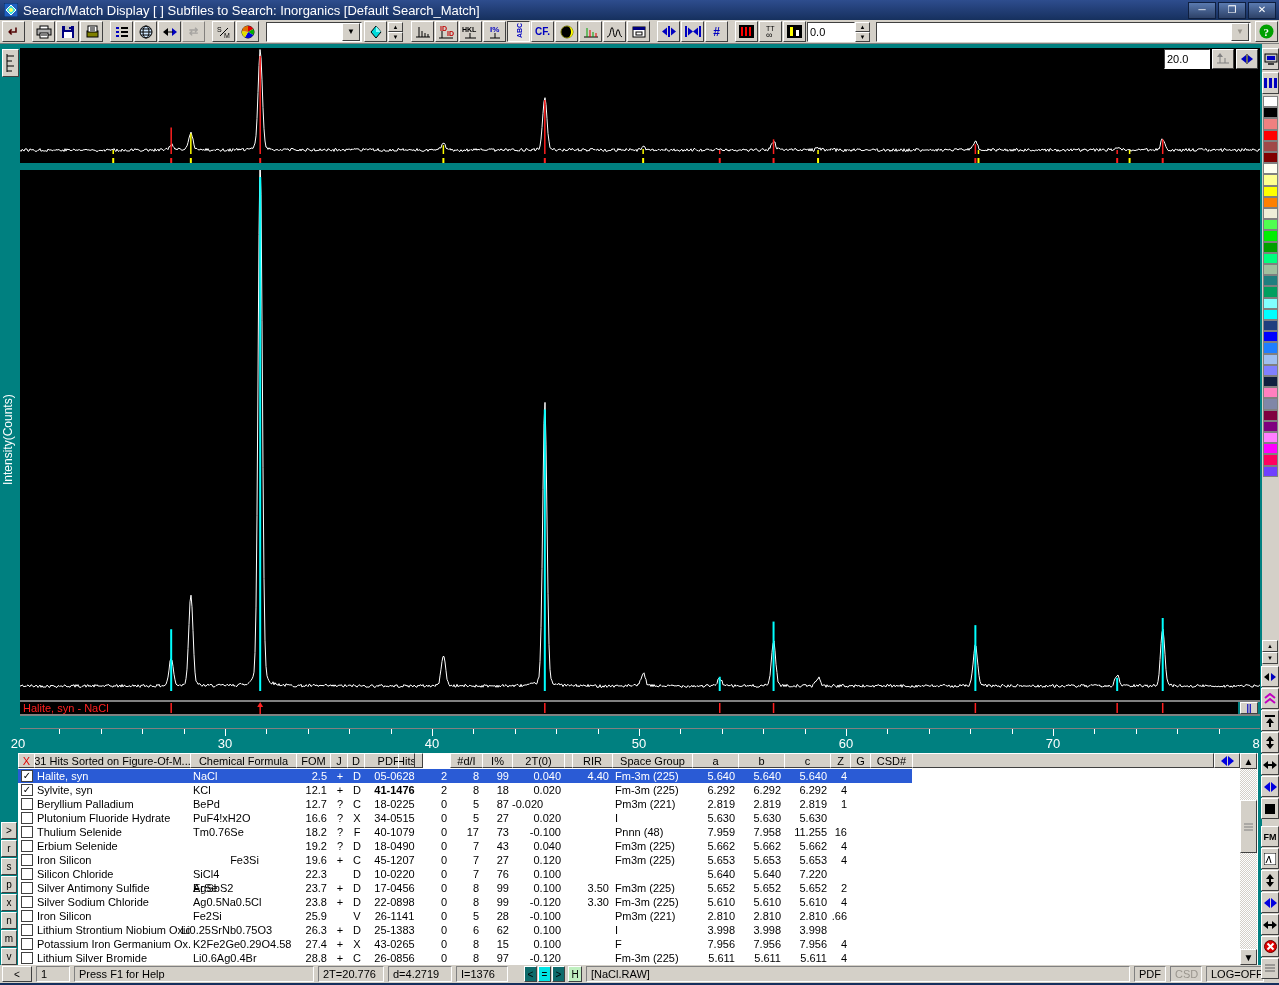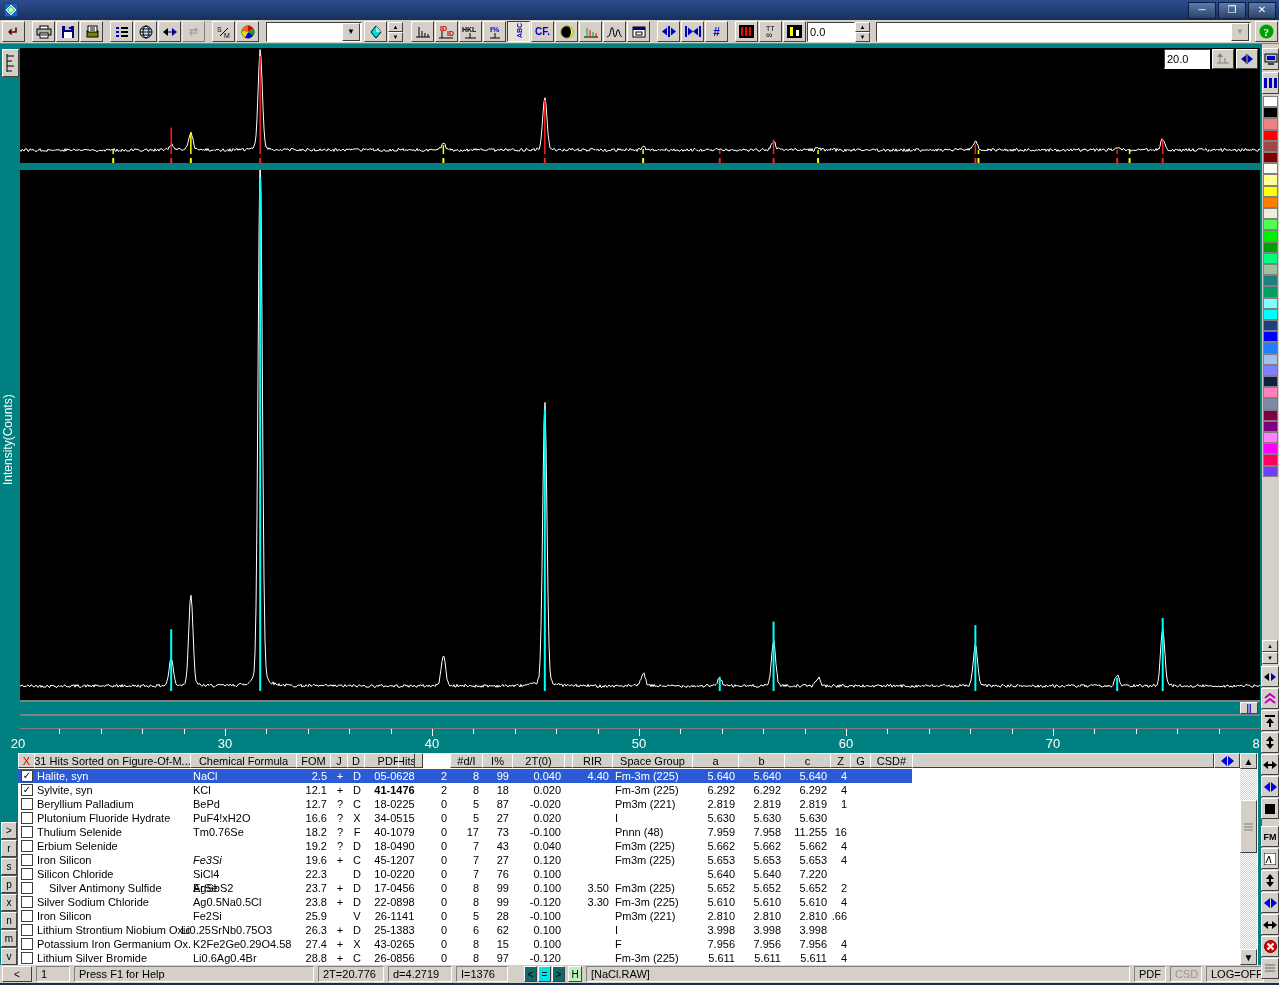--- a/index.html
+++ b/index.html
@@ -74,20 +74,21 @@
 <body>
 
 <div id="app">
 
   <div id="titlebar">
     <svg class="ticon" viewBox="0 0 14 14">
       <rect x="0" y="0" width="14" height="14" fill="#2060c0" stroke="#0a2a5a"></rect>
       <polygon points="7,2 12,7 7,12 2,7" fill="#40e0e0" stroke="#fff"></polygon>
       <circle cx="7" cy="7" r="2" fill="#ffff60"></circle>
     </svg>
+    <span class="ttext">Search/Match Display [ ] Subfiles to Search: Inorganics [Default Search_Match]</span>
     <div id="caption-buttons">
       <div class="capbtn">─</div>
       <div class="capbtn">❐</div>
       <div class="capbtn">✕</div>
     </div>
   </div>
 
   <div id="toolbar">
       <div class="tbtn">
         <span style="color:#500000;font-weight:bold;font-size:13px">↵</span>
@@ -374,20 +375,34 @@
         <line x1="699.7299999999999" y1="521" x2="699.7299999999999" y2="506.758" stroke="#00ffff" stroke-width="2"></line>
         <line x1="753.55" y1="521" x2="753.55" y2="451.57" stroke="#00ffff" stroke-width="2"></line>
         <line x1="955.375" y1="521" x2="955.375" y2="455.147" stroke="#00ffff" stroke-width="2"></line>
         <line x1="1097.1699999999998" y1="521" x2="1097.1699999999998" y2="507.78" stroke="#00ffff" stroke-width="2"></line>
         <line x1="1142.7099999999998" y1="521" x2="1142.7099999999998" y2="447.993" stroke="#00ffff" stroke-width="2"></line>
       </svg>
   </div>
   <div id="ylabel">Intensity(Counts)</div>
 
   <div class="graybar" style="left:20px;top:700px;width:1240px;height:2px;"></div>
+  <div class="phasebar" style="left:20px;top:702px;width:1218px;height:12px;">
+    <svg id="halite-ticks" width="1218" height="12">
+        <line x1="151.17999999999998" y1="1" x2="151.17999999999998" y2="11" stroke="#ff2020" stroke-width="1.5"></line>
+        <line x1="240.18999999999997" y1="3" x2="240.18999999999997" y2="12" stroke="#ff2020" stroke-width="1.5"></line>
+        <polygon points="237.18999999999997,5 243.18999999999997,5 240.18999999999997,0" fill="#ff2020"></polygon>
+        <line x1="524.815" y1="1" x2="524.815" y2="11" stroke="#ff2020" stroke-width="1.5"></line>
+        <line x1="699.7299999999999" y1="1" x2="699.7299999999999" y2="11" stroke="#ff2020" stroke-width="1.5"></line>
+        <line x1="753.55" y1="1" x2="753.55" y2="11" stroke="#ff2020" stroke-width="1.5"></line>
+        <line x1="955.375" y1="1" x2="955.375" y2="11" stroke="#ff2020" stroke-width="1.5"></line>
+        <line x1="1097.1699999999998" y1="1" x2="1097.1699999999998" y2="11" stroke="#ff2020" stroke-width="1.5"></line>
+        <line x1="1142.7099999999998" y1="1" x2="1142.7099999999998" y2="11" stroke="#ff2020" stroke-width="1.5"></line>
+      </svg>
+    <div class="phaselabel" style="color:#ff2020;">Halite, syn - NaCl</div>
+  </div>
   <div class="sbtn" style="left:1240px;top:702px;width:18px;height:12px;">
     <span style="color:#0000c0;font-size:9px;font-weight:bold;">||</span>
   </div>
   <div class="graybar" style="left:20px;top:714px;width:1240px;height:2px;"></div>
   <div class="graybar" style="left:20px;top:728px;width:1240px;height:1px;"></div>
 
   <div id="axis">
       <div class="axistick" style="left: 59.4px;"></div>
       <div class="axistick" style="left: 100.8px;"></div>
       <div class="axistick" style="left: 142.2px;"></div>
@@ -501,21 +516,21 @@
         <div class="chk"></div>
         <div class="tcell" style="left: 16px; width: 156px; text-align: left; padding: 0px 0px 0px 3px;">Beryllium Palladium</div>
         <div class="tcell" style="left: 172px; width: 106px; text-align: left; padding: 0px 0px 0px 3px;">BePd</div>
         <div class="tcell" style="left: 278px; width: 34px; text-align: right; padding: 0px 3px 0px 0px;">12.7</div>
         <div class="tcell" style="left: 312px; width: 17px; text-align: center; padding: 0px 0px 0px 3px;">?</div>
         <div class="tcell" style="left: 329px; width: 17px; text-align: center; padding: 0px 0px 0px 3px;">C</div>
         <div class="tcell" style="left: 346px; width: 58px; text-align: center; padding: 0px 0px 0px 3px;">18-0225</div>
         <div class="tcell" style="left: 404px; width: 28px; text-align: right; padding: 0px 3px 0px 0px;">0</div>
         <div class="tcell" style="left: 432px; width: 32px; text-align: right; padding: 0px 3px 0px 0px;">5</div>
         <div class="tcell" style="left: 464px; width: 30px; text-align: right; padding: 0px 3px 0px 0px;">87</div>
-        <div class="tcell" style="left: 494px; width: 52px; text-align: right; padding: 0px 3px 0px 0px;">-0.020</div>
+        <div class="tcell" style="left: 494px; width: 52px; text-align: left; padding: 0px 3px 0px 0px;">-0.020</div>
         <div class="tcell" style="left: 554px; width: 40px; text-align: right; padding: 0px 3px 0px 0px;"></div>
         <div class="tcell" style="left: 594px; width: 80px; text-align: left; padding: 0px 0px 0px 3px;">Pm3m (221)</div>
         <div class="tcell" style="left: 674px; width: 46px; text-align: right; padding: 0px 3px 0px 0px;">2.819</div>
         <div class="tcell" style="left: 720px; width: 46px; text-align: right; padding: 0px 3px 0px 0px;">2.819</div>
         <div class="tcell" style="left: 766px; width: 46px; text-align: right; padding: 0px 3px 0px 0px;">2.819</div>
         <div class="tcell" style="left: 812px; width: 20px; text-align: right; padding: 0px 3px 0px 0px;">1</div>
         <div class="tcell" style="left: 832px; width: 20px; text-align: center; padding: 0px 0px 0px 3px;"></div>
         <div class="tcell" style="left: 852px; width: 42px; text-align: left; padding: 0px 0px 0px 3px;"></div>
       </div>
       <div class="trow" style="top: 58px;">
@@ -577,21 +592,21 @@
         <div class="tcell" style="left: 674px; width: 46px; text-align: right; padding: 0px 3px 0px 0px;">5.662</div>
         <div class="tcell" style="left: 720px; width: 46px; text-align: right; padding: 0px 3px 0px 0px;">5.662</div>
         <div class="tcell" style="left: 766px; width: 46px; text-align: right; padding: 0px 3px 0px 0px;">5.662</div>
         <div class="tcell" style="left: 812px; width: 20px; text-align: right; padding: 0px 3px 0px 0px;">4</div>
         <div class="tcell" style="left: 832px; width: 20px; text-align: center; padding: 0px 0px 0px 3px;"></div>
         <div class="tcell" style="left: 852px; width: 42px; text-align: left; padding: 0px 0px 0px 3px;"></div>
       </div>
       <div class="trow" style="top: 100px;">
         <div class="chk"></div>
         <div class="tcell" style="left: 16px; width: 156px; text-align: left; padding: 0px 0px 0px 3px;">Iron Silicon</div>
-        <div class="tcell" style="left: 172px; width: 106px; text-align: left; padding: 0px 0px 0px 3px; font-style: italic;">Fe3Si</div>
+        <div class="tcell" style="left: 172px; width: 106px; text-align: center; padding: 0px 0px 0px 3px;">Fe3Si</div>
         <div class="tcell" style="left: 278px; width: 34px; text-align: right; padding: 0px 3px 0px 0px;">19.6</div>
         <div class="tcell" style="left: 312px; width: 17px; text-align: center; padding: 0px 0px 0px 3px;">+</div>
         <div class="tcell" style="left: 329px; width: 17px; text-align: center; padding: 0px 0px 0px 3px;">C</div>
         <div class="tcell" style="left: 346px; width: 58px; text-align: center; padding: 0px 0px 0px 3px;">45-1207</div>
         <div class="tcell" style="left: 404px; width: 28px; text-align: right; padding: 0px 3px 0px 0px;">0</div>
         <div class="tcell" style="left: 432px; width: 32px; text-align: right; padding: 0px 3px 0px 0px;">7</div>
         <div class="tcell" style="left: 464px; width: 30px; text-align: right; padding: 0px 3px 0px 0px;">27</div>
         <div class="tcell" style="left: 494px; width: 52px; text-align: right; padding: 0px 3px 0px 0px;">0.120</div>
         <div class="tcell" style="left: 554px; width: 40px; text-align: right; padding: 0px 3px 0px 0px;"></div>
         <div class="tcell" style="left: 594px; width: 80px; text-align: left; padding: 0px 0px 0px 3px;">Fm3m (225)</div>
@@ -618,21 +633,21 @@
         <div class="tcell" style="left: 594px; width: 80px; text-align: left; padding: 0px 0px 0px 3px;"></div>
         <div class="tcell" style="left: 674px; width: 46px; text-align: right; padding: 0px 3px 0px 0px;">5.640</div>
         <div class="tcell" style="left: 720px; width: 46px; text-align: right; padding: 0px 3px 0px 0px;">5.640</div>
         <div class="tcell" style="left: 766px; width: 46px; text-align: right; padding: 0px 3px 0px 0px;">7.220</div>
         <div class="tcell" style="left: 812px; width: 20px; text-align: right; padding: 0px 3px 0px 0px;"></div>
         <div class="tcell" style="left: 832px; width: 20px; text-align: center; padding: 0px 0px 0px 3px;"></div>
         <div class="tcell" style="left: 852px; width: 42px; text-align: left; padding: 0px 0px 0px 3px;"></div>
       </div>
       <div class="trow" style="top: 128px;">
         <div class="chk"></div>
-        <div class="tcell" style="left: 16px; width: 156px; text-align: left; padding: 0px 0px 0px 15px;">Silver Antimony Sulfide</div>
+        <div class="tcell" style="left: 16px; width: 156px; text-align: left; padding: 0px 0px 0px 3px;">Silver Antimony Sulfide</div>
         <div class="tcell" style="left: 172px; width: 106px; text-align: left; padding: 0px 0px 0px 3px;">AgSbS2</div>
         <div class="tcell" style="left: 278px; width: 34px; text-align: right; padding: 0px 3px 0px 0px;">23.7</div>
         <div class="tcell" style="left: 312px; width: 17px; text-align: center; padding: 0px 0px 0px 3px;">+</div>
         <div class="tcell" style="left: 329px; width: 17px; text-align: center; padding: 0px 0px 0px 3px;">D</div>
         <div class="tcell" style="left: 346px; width: 58px; text-align: center; padding: 0px 0px 0px 3px;">17-0456</div>
         <div class="tcell" style="left: 404px; width: 28px; text-align: right; padding: 0px 3px 0px 0px;">0</div>
         <div class="tcell" style="left: 432px; width: 32px; text-align: right; padding: 0px 3px 0px 0px;">8</div>
         <div class="tcell" style="left: 464px; width: 30px; text-align: right; padding: 0px 3px 0px 0px;">99</div>
         <div class="tcell" style="left: 494px; width: 52px; text-align: right; padding: 0px 3px 0px 0px;">0.100</div>
         <div class="tcell" style="left: 554px; width: 40px; text-align: right; padding: 0px 3px 0px 0px;">3.50</div>

